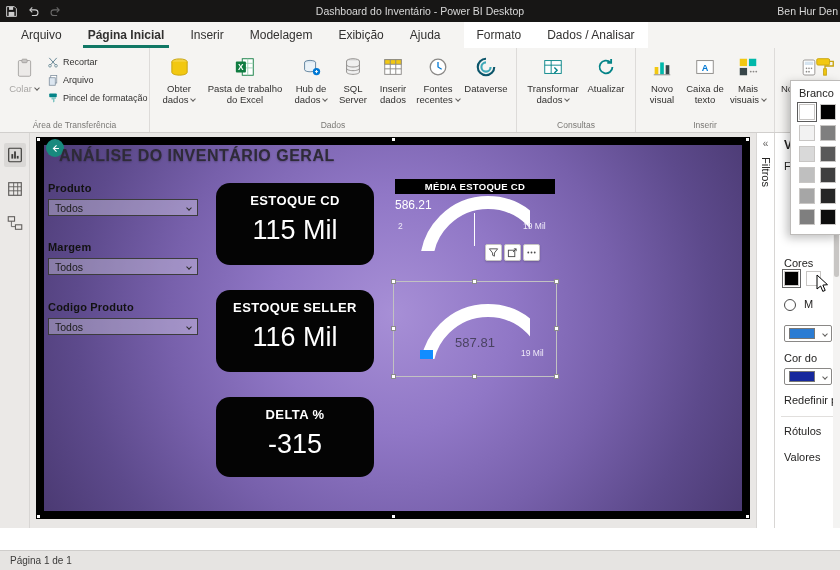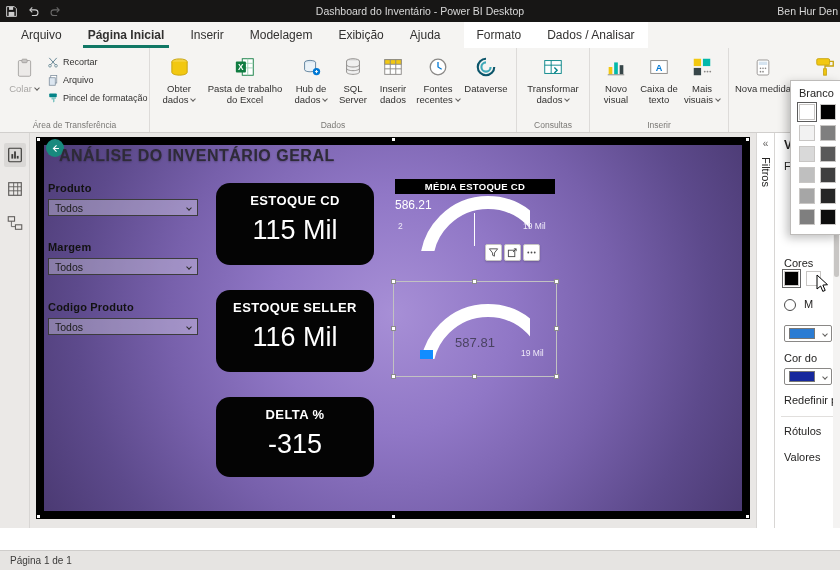--- a/index.html
+++ b/index.html
@@ -280,20 +280,29 @@
         <div class="btn-lg" style="width:60px">
           <div class="bicon">
             <svg width="22" height="22" viewBox="0 0 24 24">
                 <rect x="3" y="5" width="18" height="14" fill="#fff" stroke="#038387"></rect>
                 <path d="M3 10h18M10 5v14" stroke="#038387" fill="none"></path>
                 <path d="M13.5 12.5l3 3-3 3" fill="none" stroke="#038387" stroke-width="1.5"></path>
               </svg>
           </div>
           <div class="blabel"><span>Transformar dados</span><i class="chev"></i></div>
         </div>
+        <div class="btn-lg" style="width:46px">
+          <div class="bicon">
+            <svg width="22" height="22" viewBox="0 0 24 24">
+                <path d="M19 12a7 7 0 11-2.1-5" fill="none" stroke="#038387" stroke-width="2"></path>
+                <path d="M17.6 3.2v4.2h-4.2" fill="none" stroke="#038387" stroke-width="2"></path>
+              </svg>
+          </div>
+          <div class="blabel"><span>Atualizar</span></div>
+        </div>
       </div>
       <div class="rg-label">Consultas</div>
     </div>
 
     <div class="rgroup">
       <div class="btns">
         <div class="btn-lg" style="width:40px">
           <div class="bicon">
             <svg width="22" height="22" viewBox="0 0 24 24">
                 <rect x="4" y="12" width="4" height="8" fill="#f2c811"></rect>

